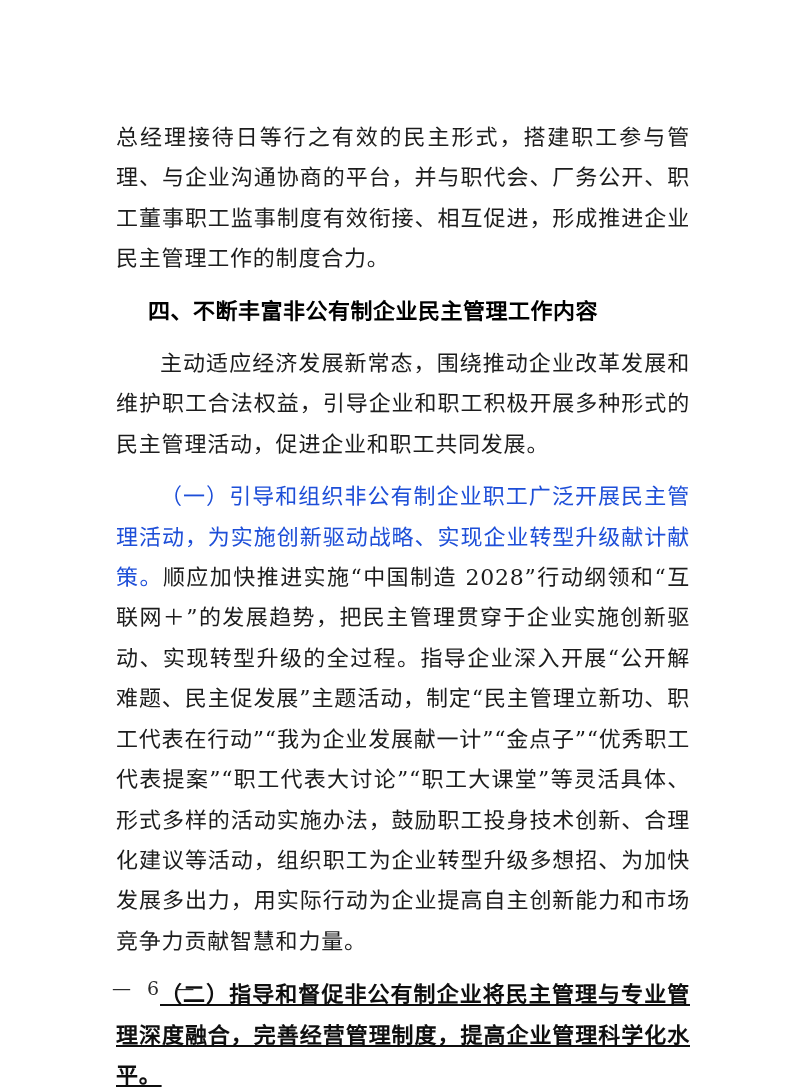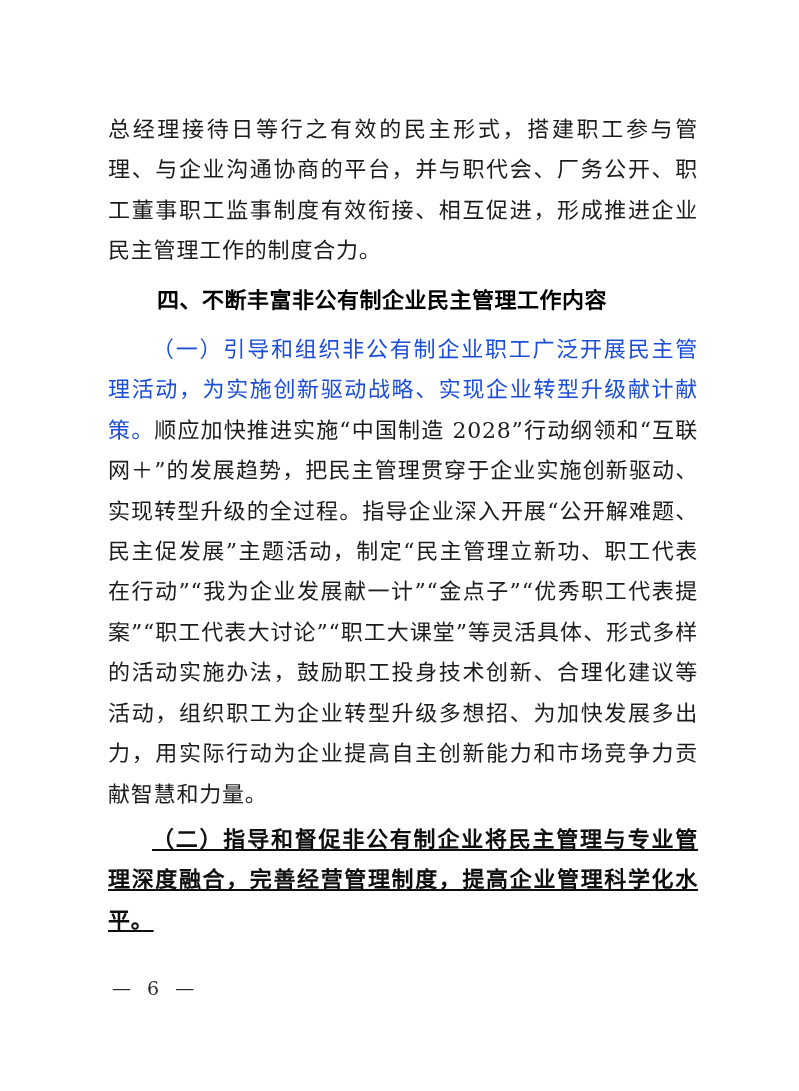--- a/index.html
+++ b/index.html
@@ -20,35 +20,35 @@
     left: 104px;
     top: 106px;
     width: 598px;
   }
   .para {
     font-size: 22px;
     line-height: 40.4px;
     letter-spacing: 0.8px;
     text-align: justify;
     text-align-last: left;
-    margin: 4px;
+    margin: 12px;
     word-break: break-all;
   }
   .para.indent {
     text-indent: 2em;
   }
   .heading {
     font-family: "Liberation Sans", "DejaVu Sans", sans-serif;
     font-weight: 700;
     color: #000000;
     font-size: 22px;
     line-height: 40.4px;
     letter-spacing: 0.5px;
     text-indent: 2em;
-    margin: 9px;
+    margin: 0;
   }
   .lead-bold {
     font-weight: 400;
     color: #1d4ed8;
   }
   .bold-para {
     font-weight: 700;
     color: #0f0f0f;
     text-decoration: underline;
   }
@@ -65,20 +65,21 @@
 </style>
 </head>
 <body>
 
 <div class="page">
 
   <p class="para">总经理接待日等行之有效的民主形式，搭建职工参与管理、与企业沟通协商的平台，并与职代会、厂务公开、职工董事职工监事制度有效衔接、相互促进，形成推进企业民主管理工作的制度合力。</p>
 
   <p class="heading">四、不断丰富非公有制企业民主管理工作内容</p>
 
+  <p class="para indent">主动适应经济发展新常态，围绕推动企业改革发展和维护职工合法权益，引导企业和职工积极开展多种形式的民主管理活动，促进企业和职工共同发展。</p>
 
   <p class="para indent"><span class="lead-bold">（一）引导和组织非公有制企业职工广泛开展民主管理活动，为实施创新驱动战略、实现企业转型升级献计献策。</span><span>顺应加快推进实施“中国制造 2028”行动纲领和“互联网＋”的发展趋势，把民主管理贯穿于企业实施创新驱动、实现转型升级的全过程。指导企业深入开展“公开解难题、民主促发展”主题活动，制定“民主管理立新功、职工代表在行动”“我为企业发展献一计”“金点子”“优秀职工代表提案”“职工代表大讨论”“职工大课堂”等灵活具体、形式多样的活动实施办法，鼓励职工投身技术创新、合理化建议等活动，组织职工为企业转型升级多想招、为加快发展多出力，用实际行动为企业提高自主创新能力和市场竞争力贡献智慧和力量。</span></p>
 
   <p class="para indent bold-para">（二）指导和督促非公有制企业将民主管理与专业管理深度融合，完善经营管理制度，提高企业管理科学化水平。</p>
 
 </div>
 
 <div class="page-number">— 6 —</div>
 
 </body></html>

